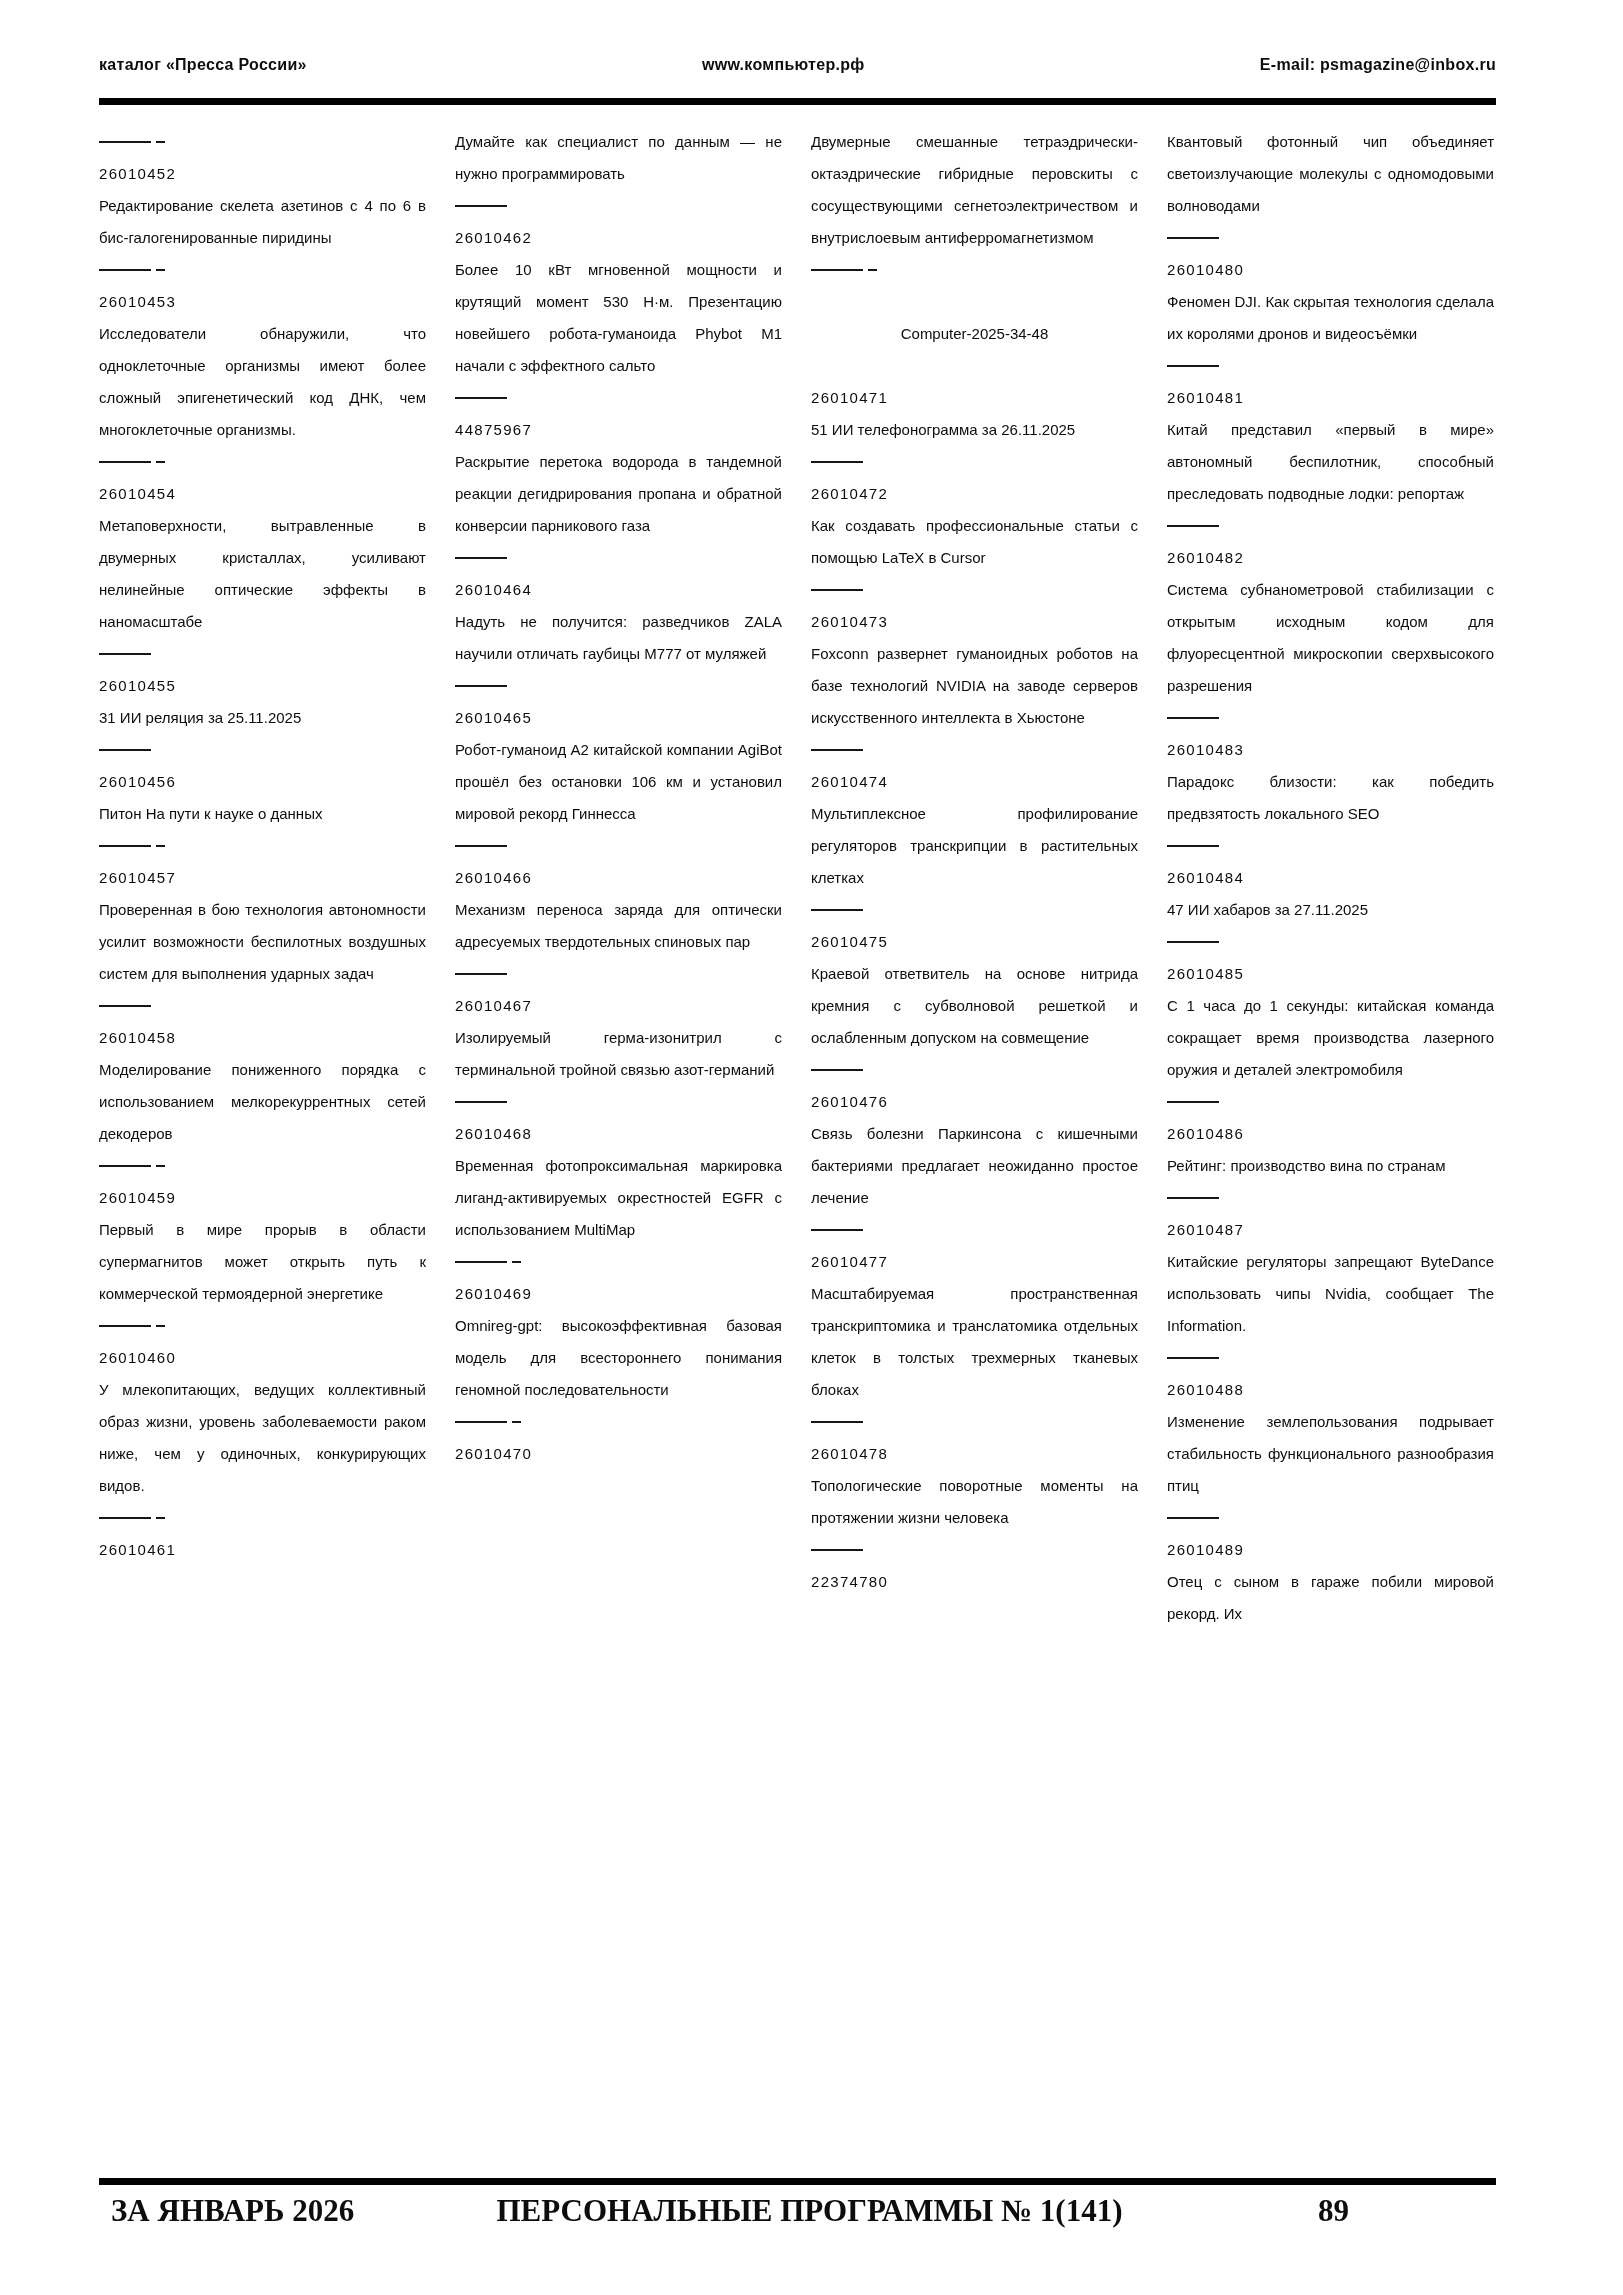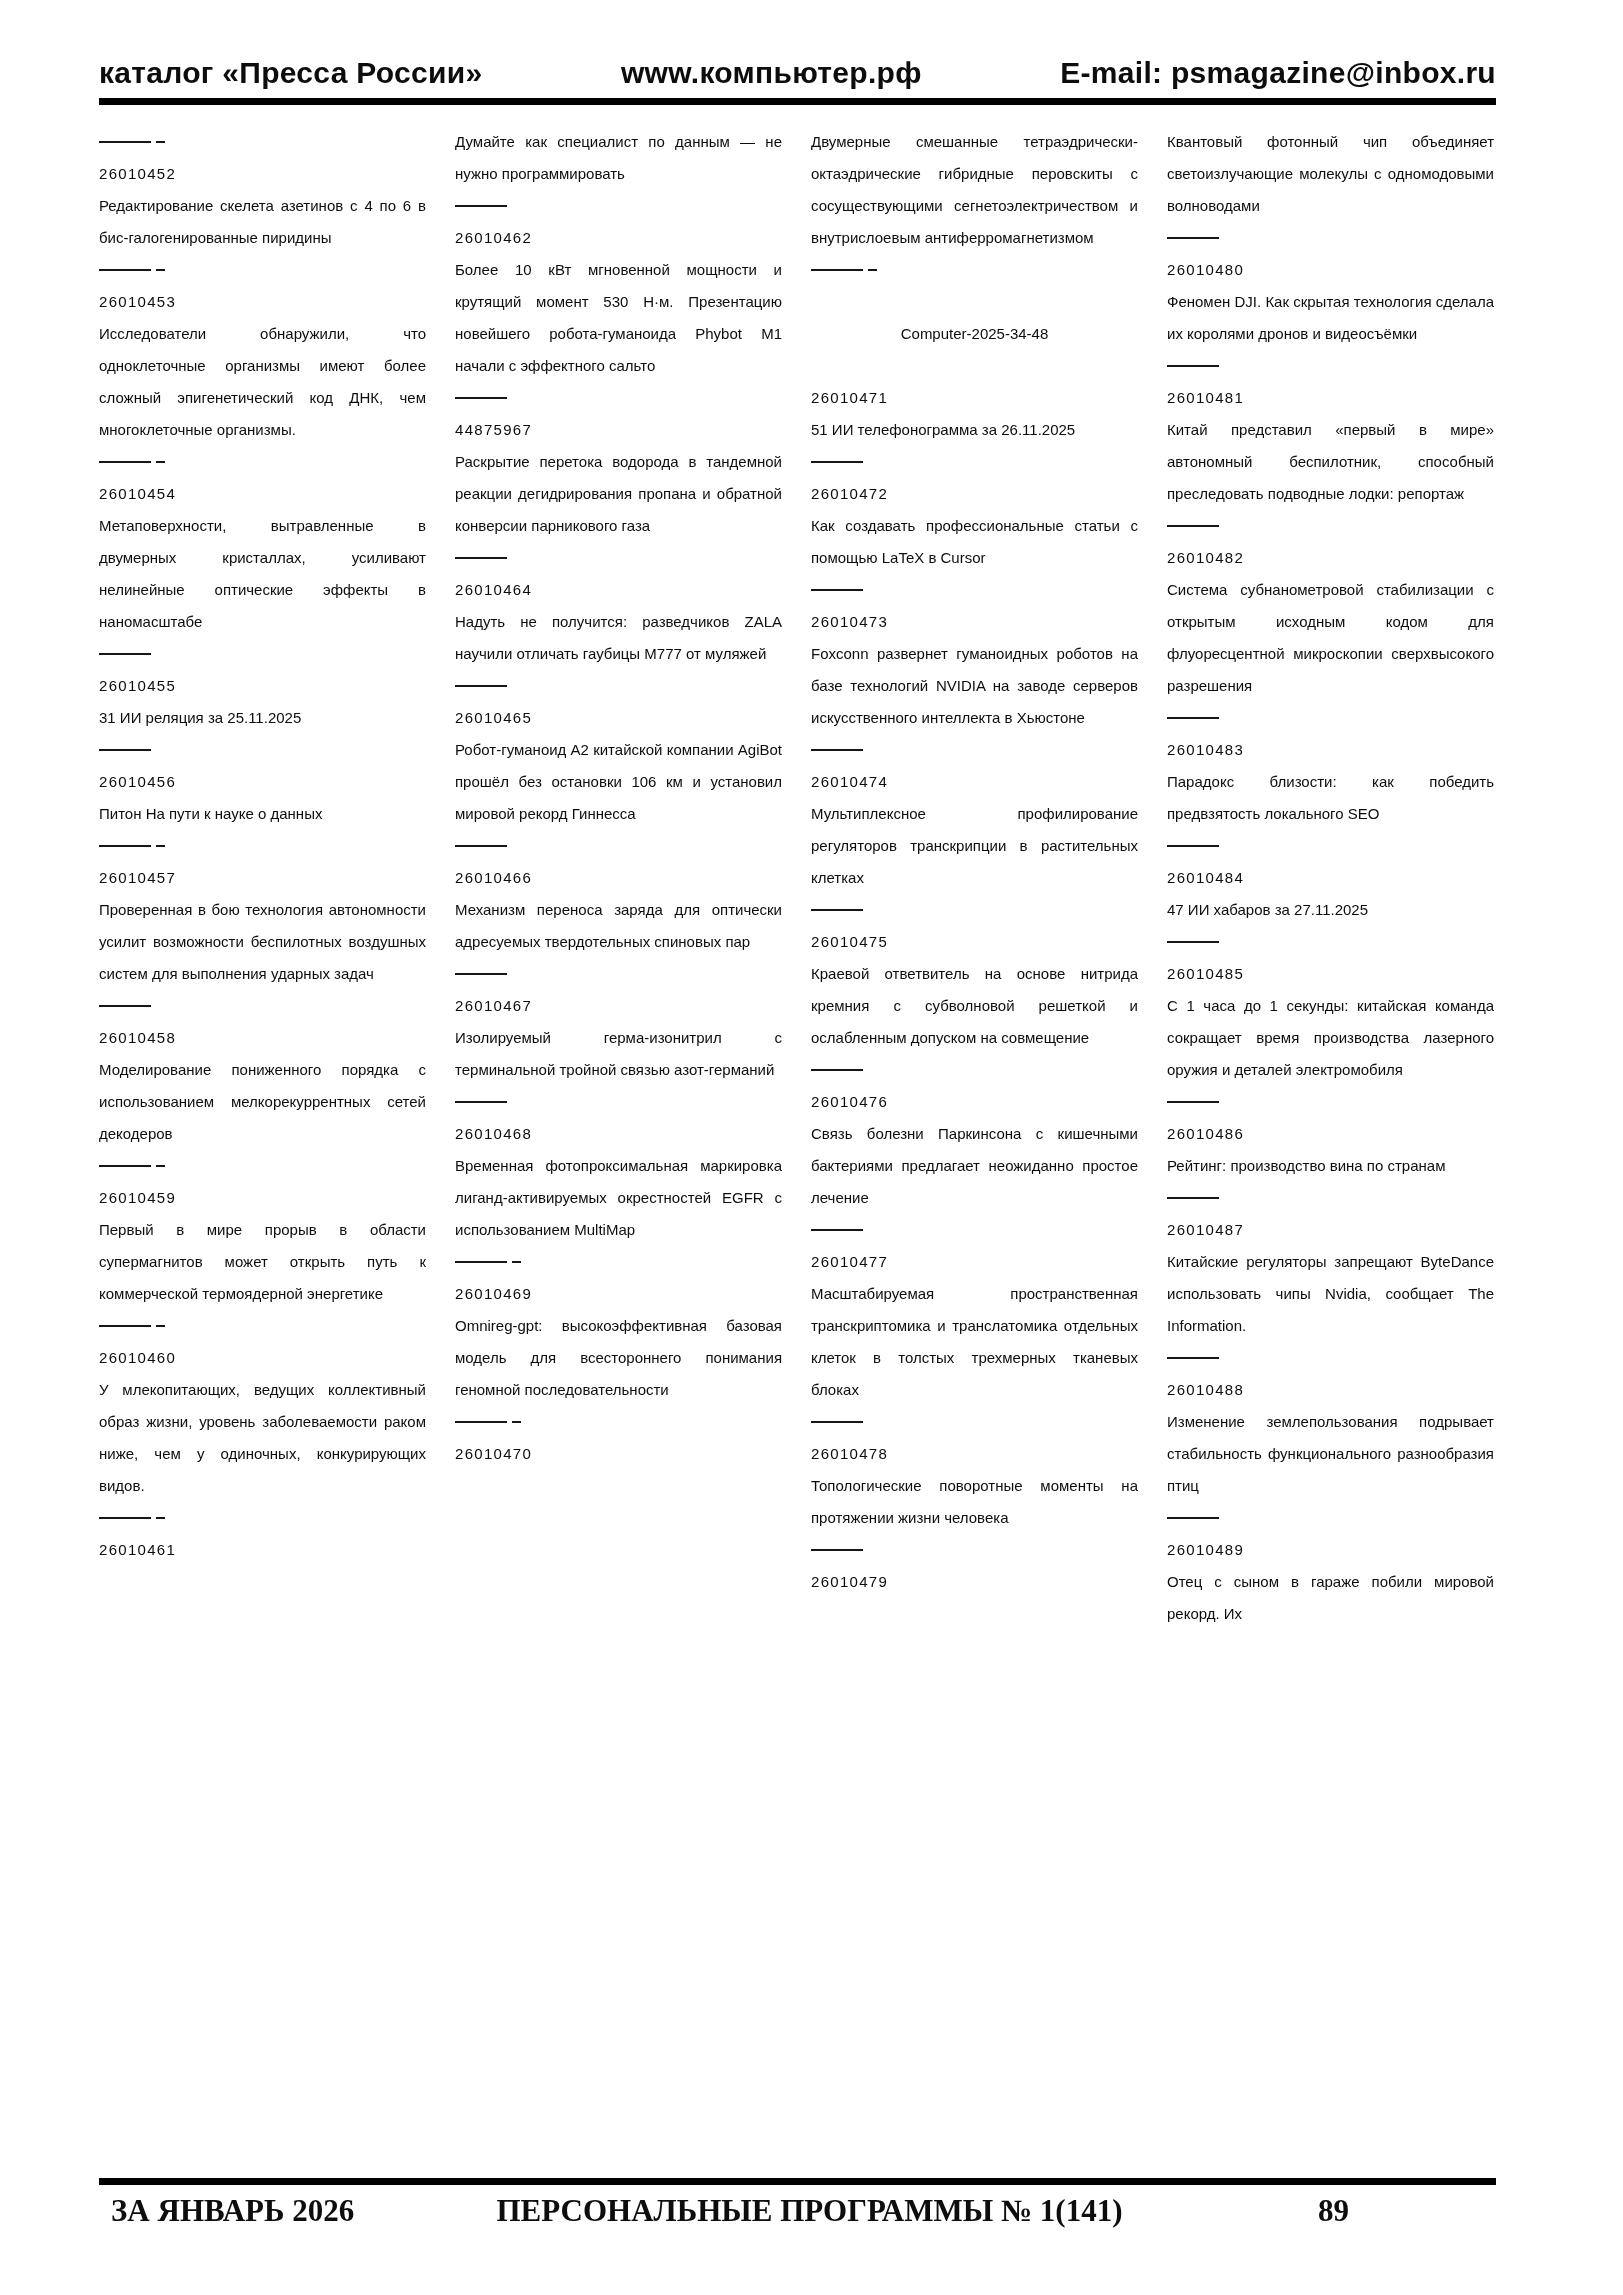--- a/index.html
+++ b/index.html
@@ -16,21 +16,21 @@
     overflow: hidden;
   }
   .page-header {
     position: absolute;
     top: 56px;
     left: 99px;
     width: 1397px;
     display: flex;
     justify-content: space-between;
     align-items: baseline;
-    font-size: 30px;
+    font-size: 16px;
     font-weight: bold;
     letter-spacing: 0.3px;
     white-space: nowrap;
   }
   .header-rule {
     position: absolute;
     top: 98px;
     left: 99px;
     width: 1397px;
     height: 7.2px;
@@ -324,21 +324,21 @@
         <span class="line"></span>
       </div>
       <div class="entry">
         <div class="num">26010478</div>
         <div class="title">Топологические поворотные моменты на протяжении жизни человека</div>
       </div>
       <div class="sep">
         <span class="line"></span>
       </div>
       <div class="entry">
-        <div class="num">26010479</div>
+        <div class="num">22374780</div>
       </div>
     </div>
   <div class="column">
       <div class="entry">
         <div class="title">Квантовый фотонный чип объединяет светоизлучающие молекулы с одномодовыми волноводами</div>
       </div>
       <div class="sep">
         <span class="line"></span>
       </div>
       <div class="entry">

